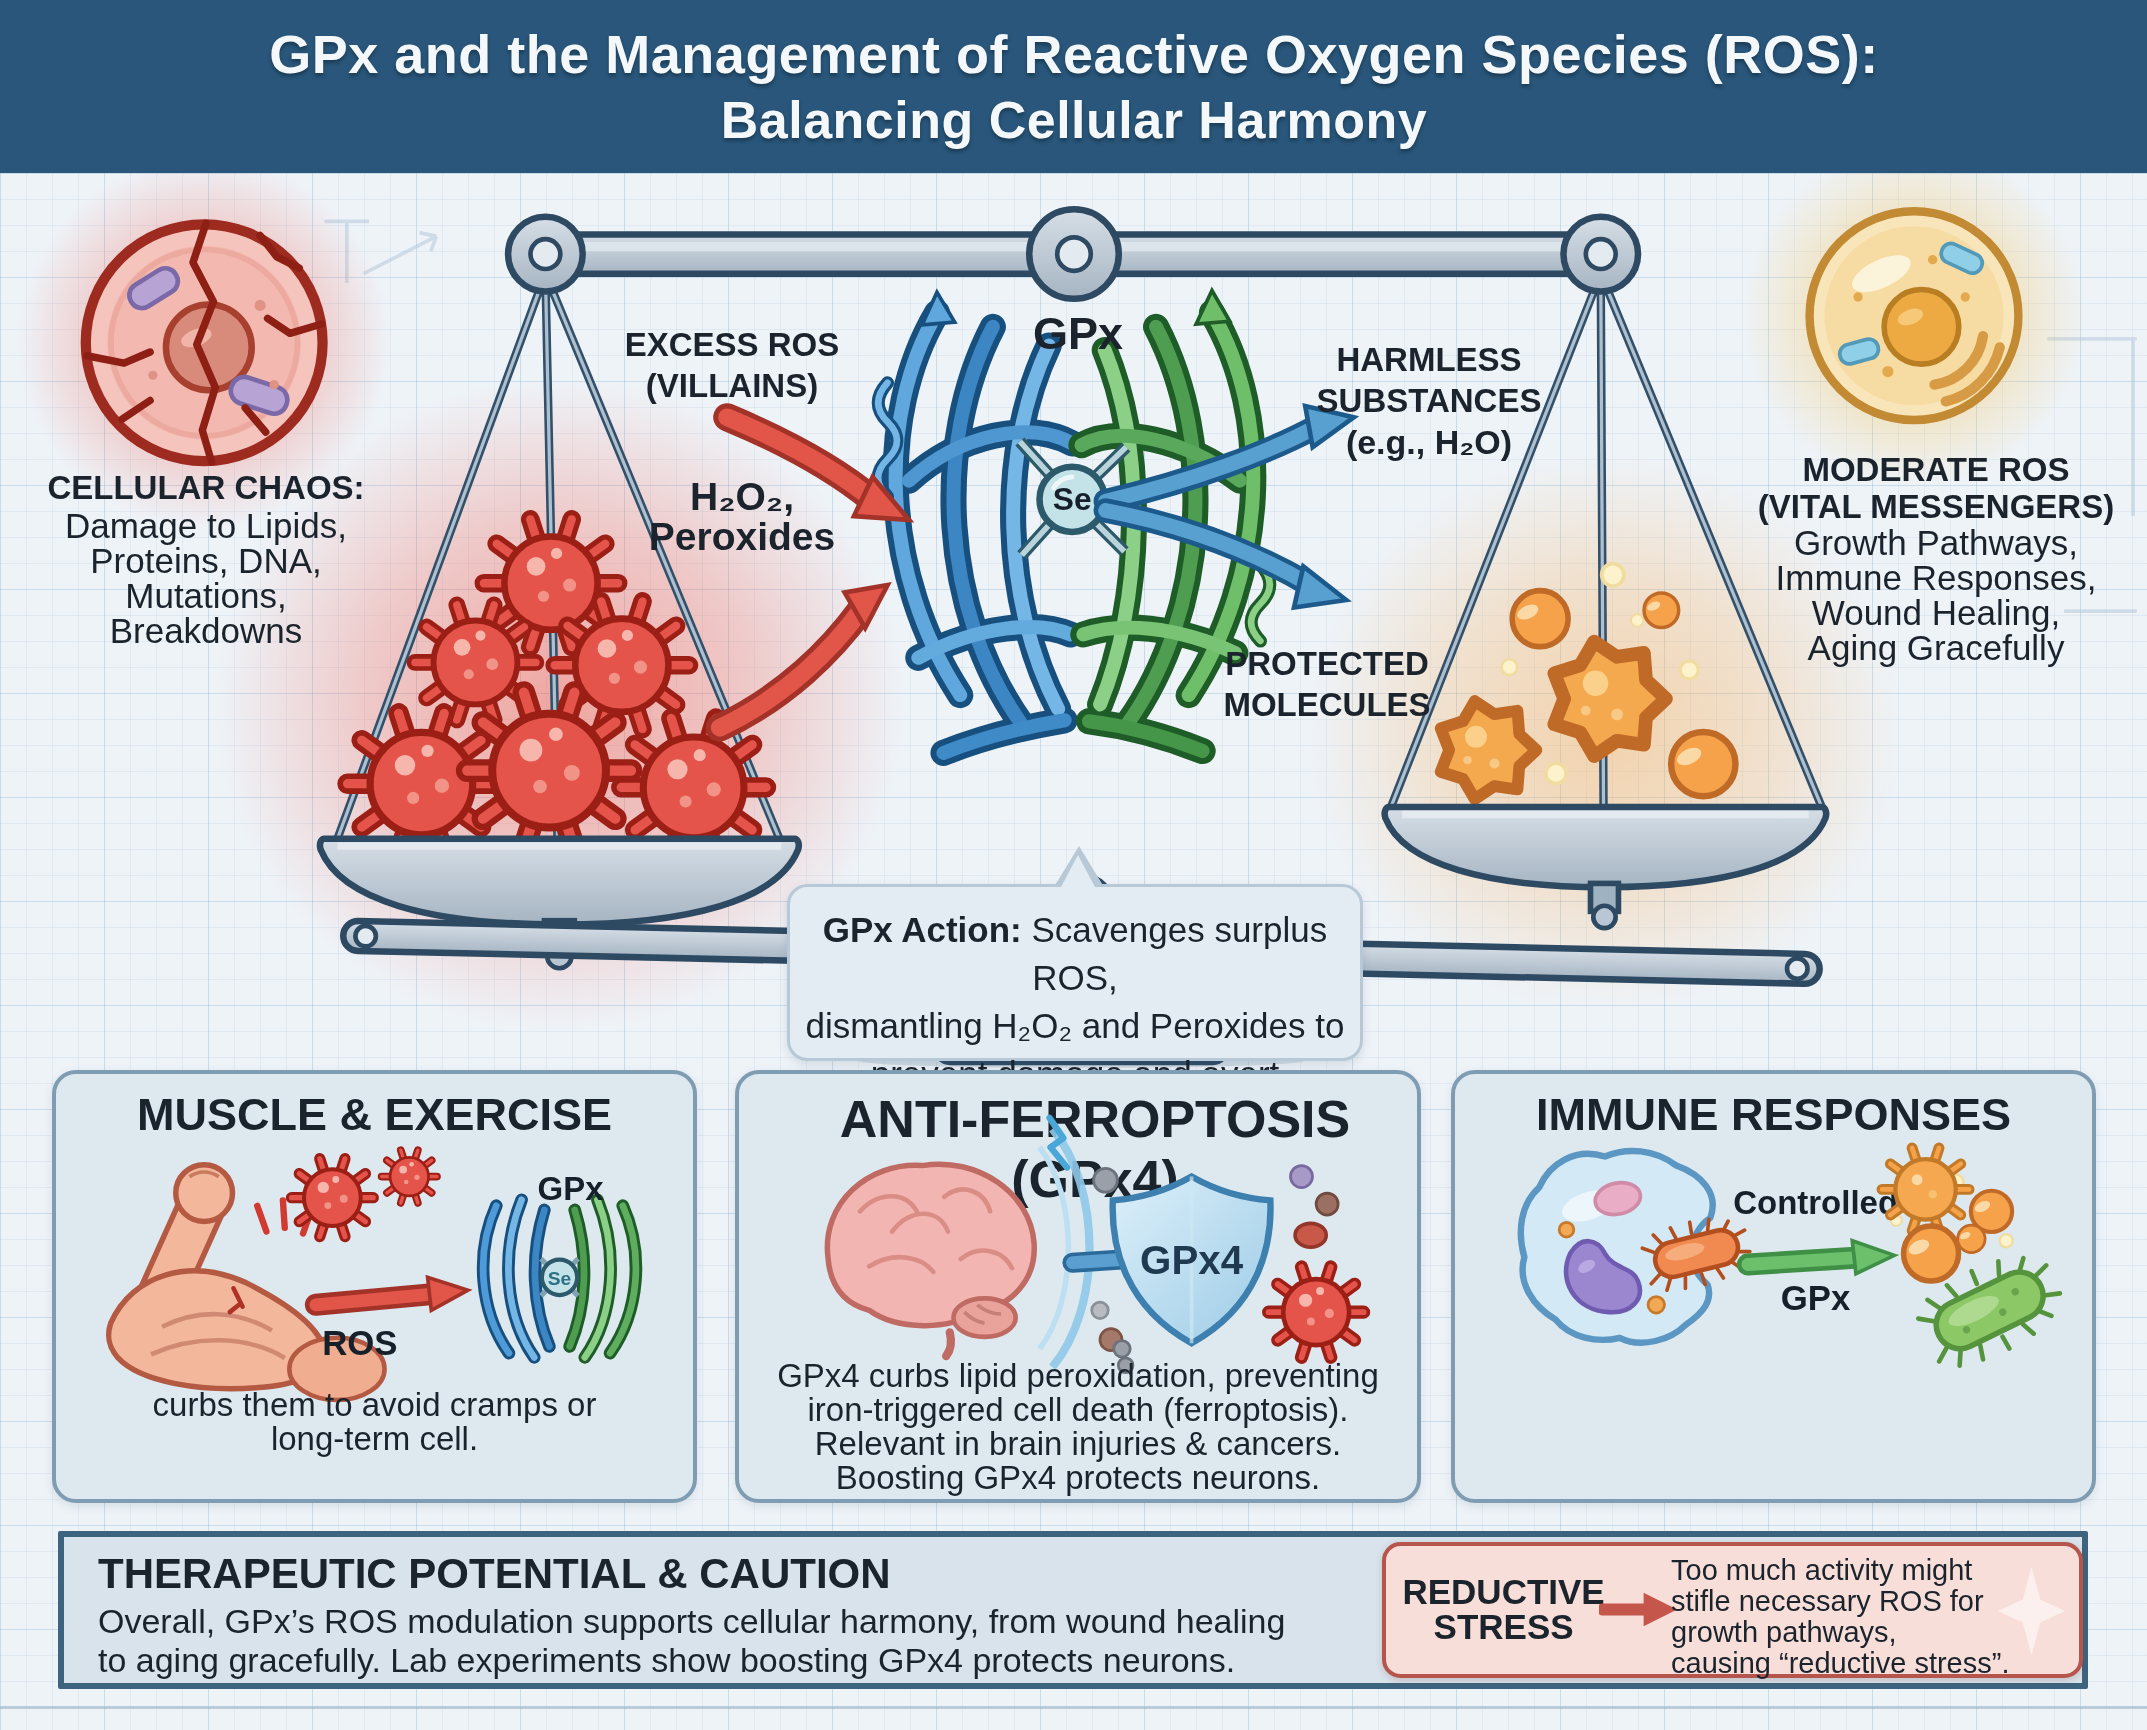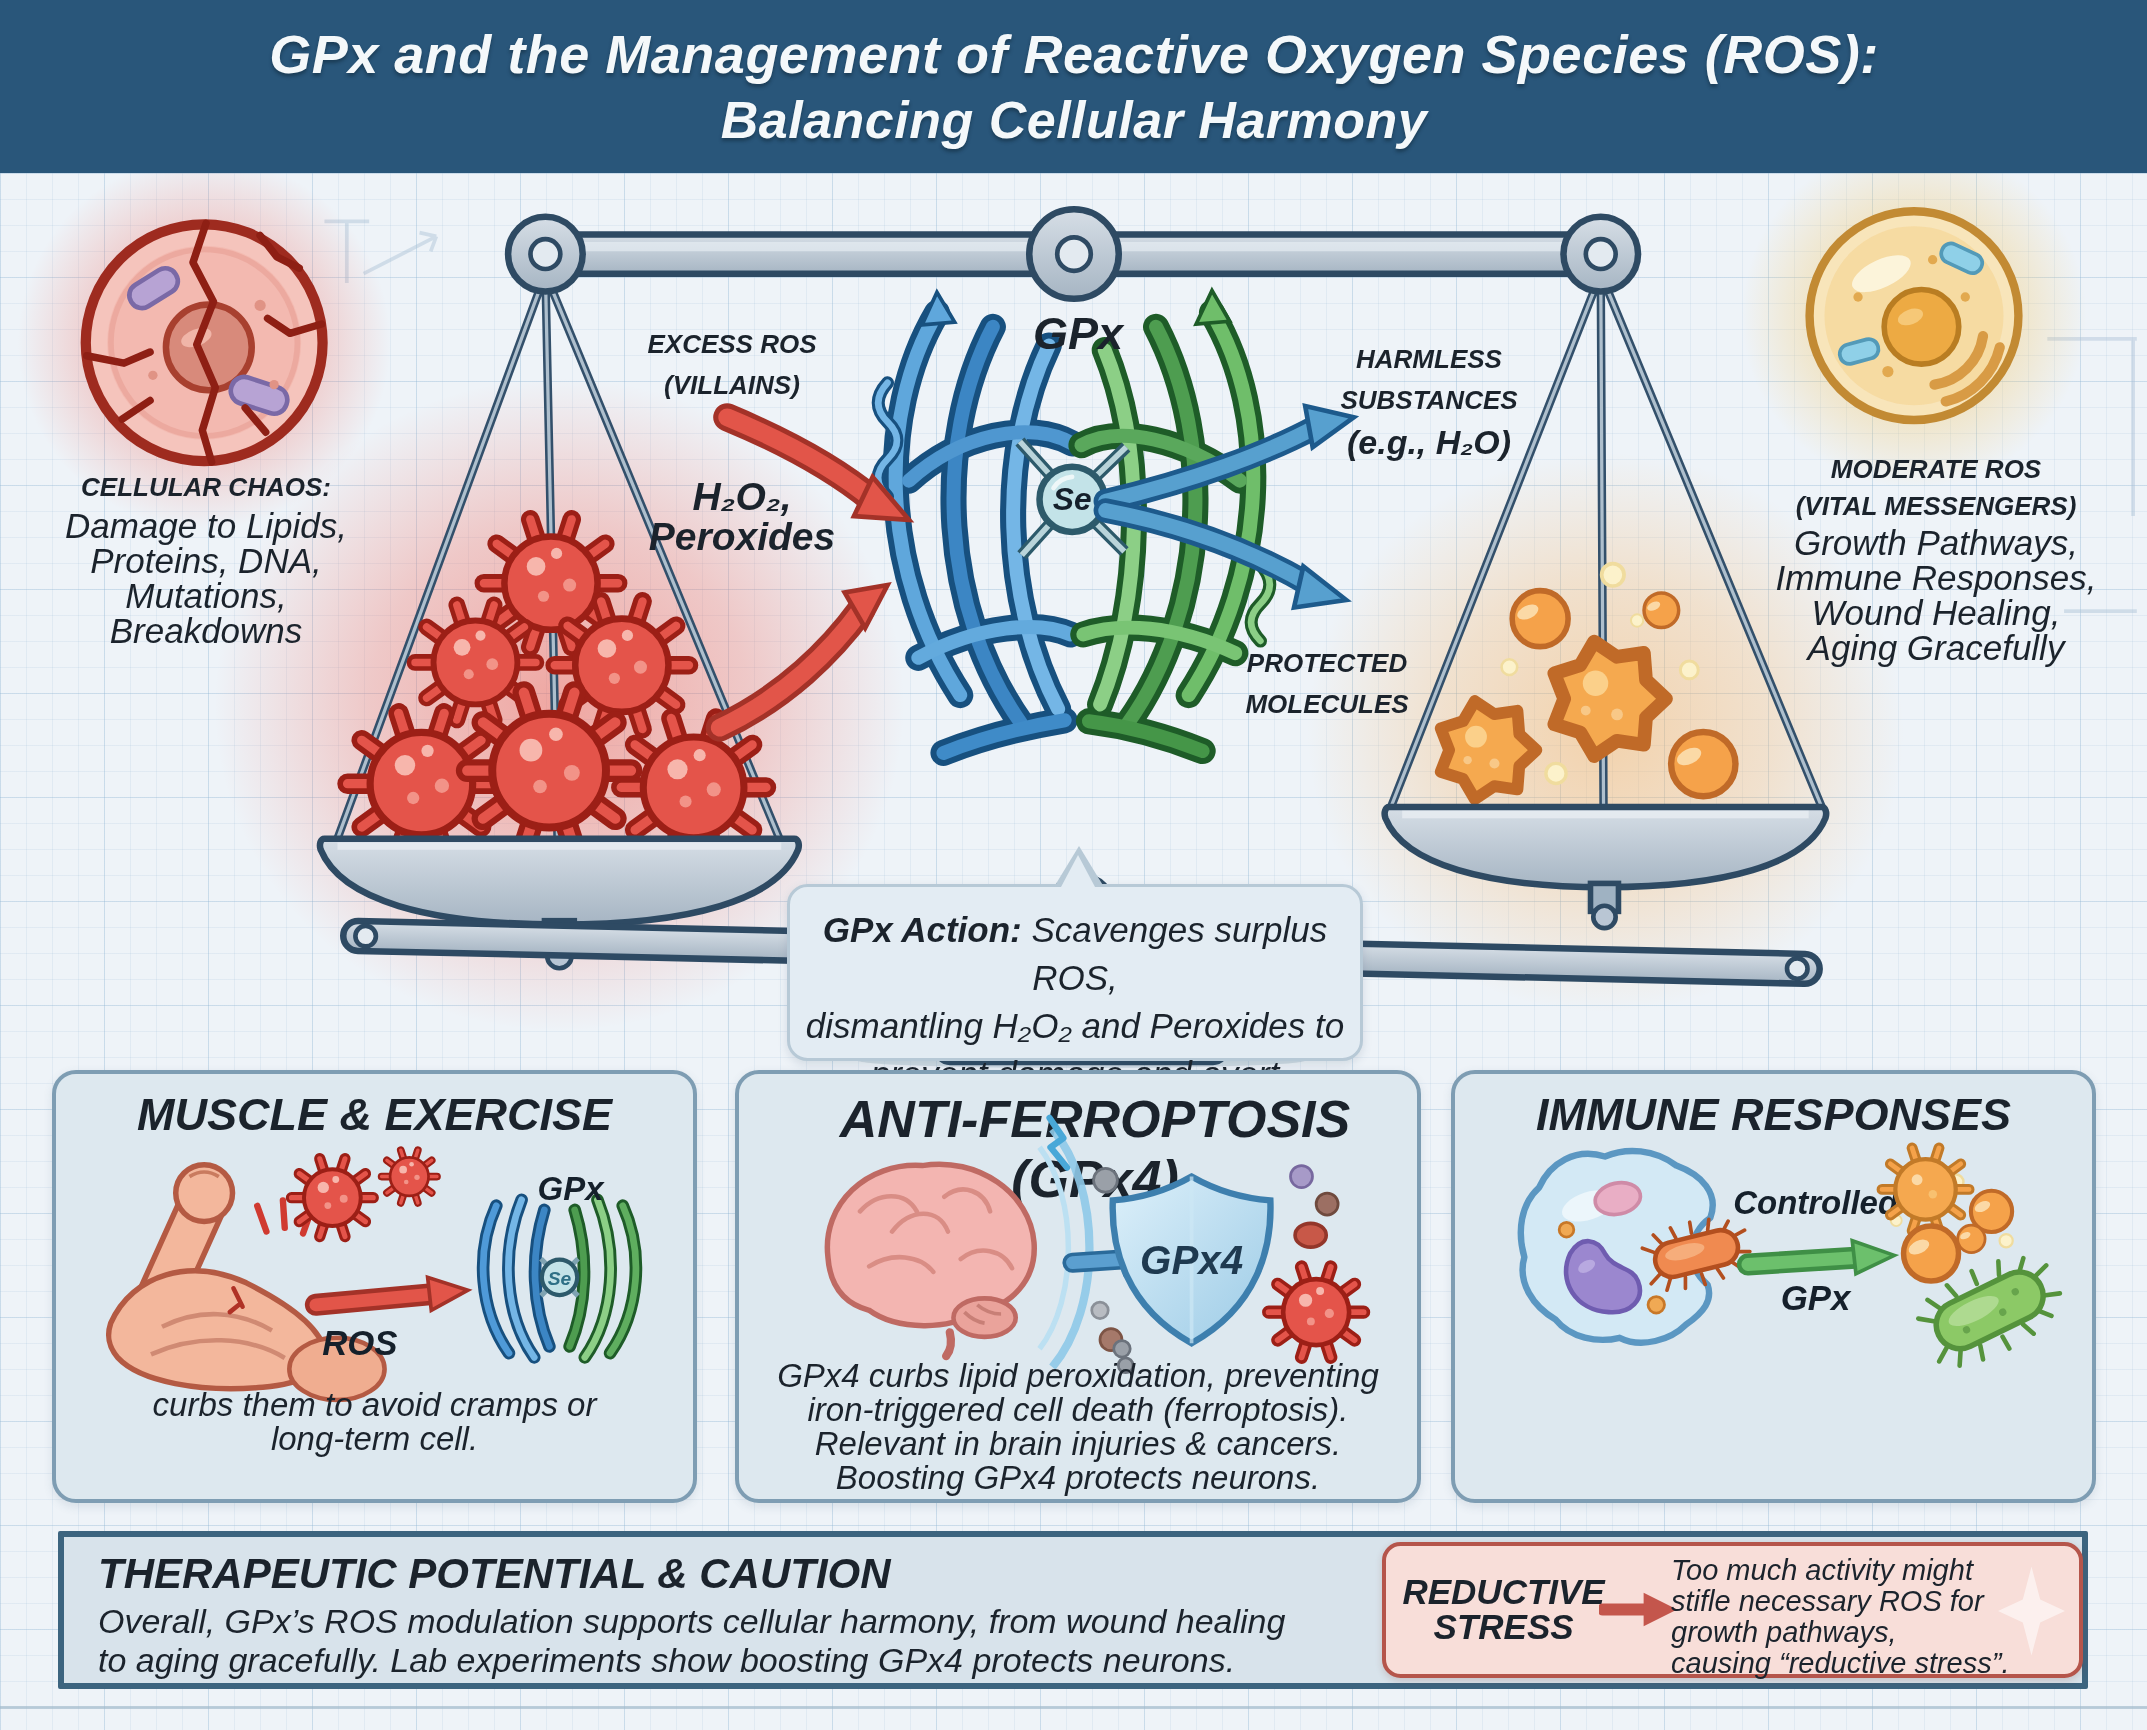--- a/index.html
+++ b/index.html
@@ -1,36 +1,36 @@
 <!DOCTYPE html>
 <html style="font-size:15px"><head>
 <meta charset="utf-8">
 <style>
   html,body{margin:0;padding:0;background:#dfe8ef;}
   body{font-family:"Liberation Sans","DejaVu Sans",sans-serif;color:#1b232c;}
-  .canvas{position:relative;width:2148px;height:1730px;background:#eef3f8;overflow:hidden;font-style:italic;}
+  .canvas{position:relative;width:2148px;height:1730px;background:#eef3f8;overflow:hidden;}
   
   .header{position:absolute;left:0;top:0;width:2148px;height:173px;background:#29567a;
           display:flex;flex-direction:column;align-items:center;justify-content:center;gap:5.6px;
           text-shadow:0 2.8px 3.7px rgba(10,30,45,.45);}
   .title-line{color:#f4f8fa;font-weight:700;letter-spacing:0.5px;white-space:nowrap;}
   .l1{font-size:54px;}
   .l2{font-size:52px;}
   
   .main-bg{position:absolute;left:0;top:173px;width:2148px;height:1557px;
     background-image:
       linear-gradient(rgba(150,185,214,.16) 0.9px,transparent 0.9px),
       linear-gradient(90deg,rgba(150,185,214,.16) 0.9px,transparent 0.9px),
       linear-gradient(rgba(150,185,214,.30) 0.9px,transparent 0.9px),
       linear-gradient(90deg,rgba(150,185,214,.30) 0.9px,transparent 0.9px);
     background-size:26px 26px,26px 26px,104px 104px,104px 104px;}
   .scene{position:absolute;left:0;top:173px;width:2148px;height:895px;}
   
   .cap{position:absolute;transform:translateX(-50%);text-align:center;white-space:nowrap;}
-  .b42{font-size:26px;font-weight:700;line-height:41px;}
+  .b42{font-size:33px;font-weight:700;line-height:41px;}
   .b36{font-size:34px;font-weight:700;line-height:43px;}
   .r42{font-size:39px;font-weight:600;line-height:40px;}
   .r38{font-size:35px;line-height:35px;}
   .gpx-main{font-size:45px;font-weight:700;}
   
   .action-box{position:absolute;left:787px;top:884px;width:576px;height:177px;background:#e3ecf3;
     border:3.7px solid #b7c9d6;border-radius:20.5px;text-align:center;padding-top:18.6px;box-sizing:border-box;
     font-size:35px;line-height:48px;box-shadow:0 3.7px 9.3px rgba(60,90,115,.15);}
   .action-box::before{content:"";position:absolute;left:264px;top:-41px;border-left:25px solid transparent;
     border-right:25px solid transparent;border-bottom:41px solid #b7c9d6;}

